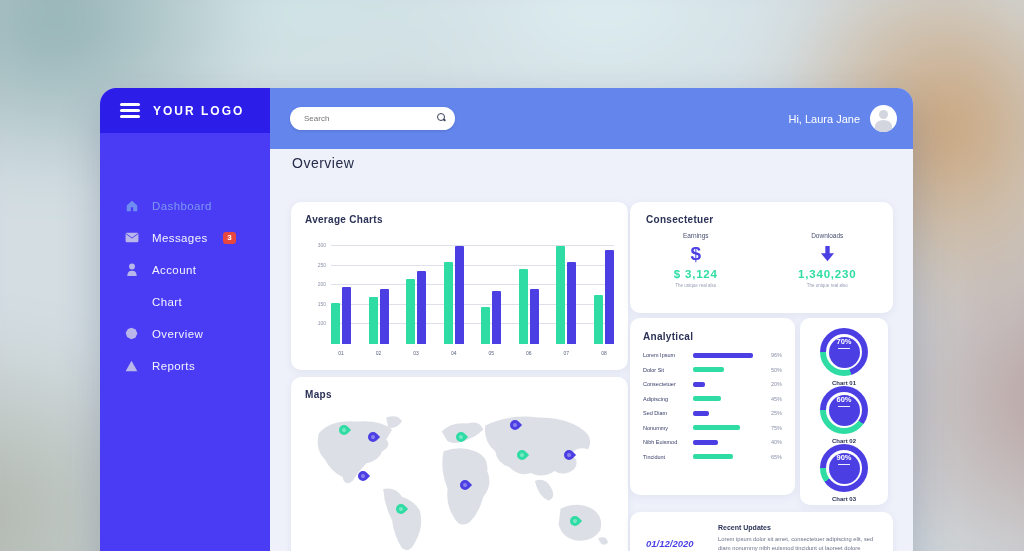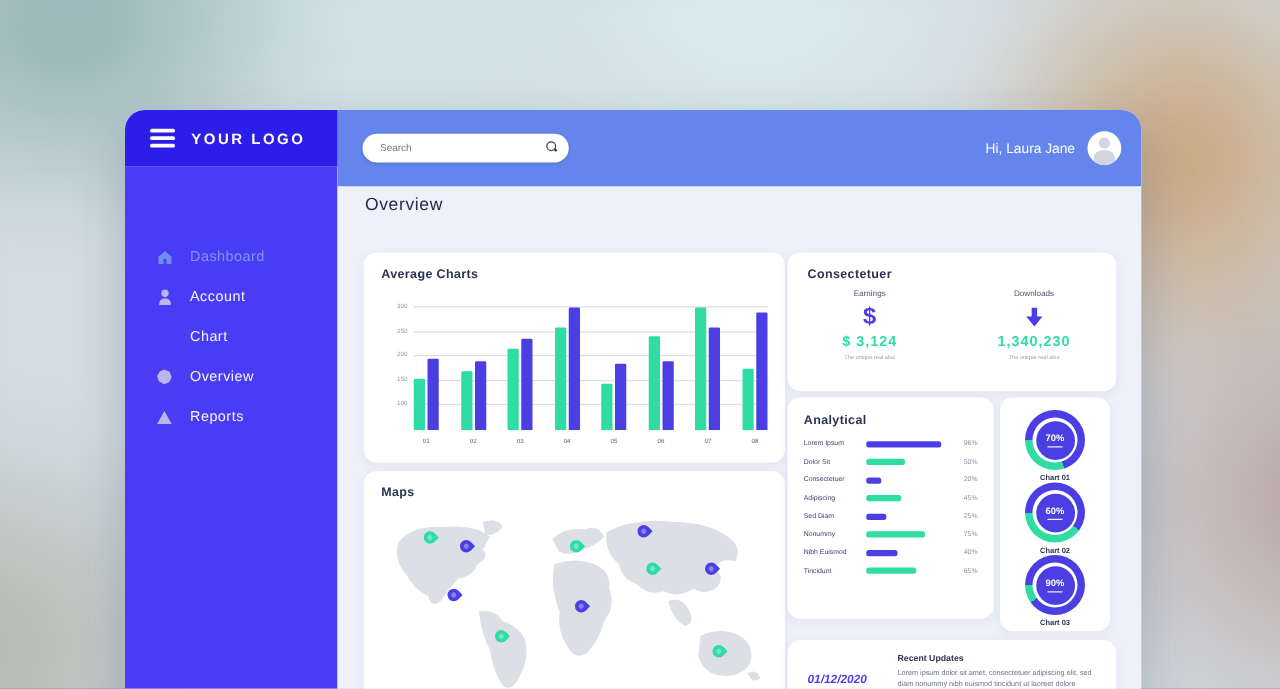--- a/index.html
+++ b/index.html
@@ -101,21 +101,21 @@
   .ana-bar { position:absolute; left:0; top:0; height:5px; border-radius:2px; }
   .ana-val { margin-left:auto; font-size:5.5px; color:#8a90a8; }
 
   
   .card-donuts { left:530px; top:185px; width:88px; height:187px; padding:10px 0; display:flex;
                  flex-direction:column; align-items:center; justify-content:space-around; }
   .donut { display:flex; flex-direction:column; align-items:center; }
   .ring { position:relative; width:48px; height:48px; border-radius:50%; }
   .ring-hole { position:absolute; inset:6px; background:#fff; border-radius:50%; }
   .core { position:absolute; inset:8.5px; background:#4b3fe4; border-radius:50%;
-          display:flex; flex-direction:column; align-items:center; justify-content:center; }
+          display:flex; flex-direction:column; align-items:center; }
   .core-val { color:#fff; font-size:7.5px; font-weight:700; }
   .core-bar { width:12px; height:1px; background:rgba(255,255,255,.9); margin-top:2px; }
   .donut-label { margin-top:4px; font-size:6px; font-weight:700; color:#2b3256; }
 
   
   .card-recent { left:360px; top:379px; width:263px; height:100px; padding:14px 16px; }
   .recent-date { position:absolute; left:16px; top:26px; font-size:9.5px; font-weight:700; font-style:italic; color:#4b3fe4; }
   .recent-body-wrap { position:absolute; left:88px; top:12px; width:160px; }
   .recent-title { font-size:7px; font-weight:700; color:#2b3256; margin-bottom:4px; }
   .recent-text { font-size:5.8px; line-height:1.5; color:#6d7389; }
@@ -150,20 +150,30 @@
 
     <div class="sidebar">
       <div class="nav" id="nav">
           <div class="nav-item active">
             <span class="nicon">
               <svg width="14" height="14" viewBox="0 0 24 24">
                 <path fill="#6f8df0" d="M3 11 L12 3 L21 11 V21 H14 V14 H10 V21 H3 Z"></path>
               </svg>
             </span>
             <span class="nlabel">Dashboard</span>
+          </div>
+          <div class="nav-item">
+            <span class="nicon">
+              <svg width="14" height="11" viewBox="0 0 24 18">
+                <rect x="1" y="1" width="22" height="16" rx="2" fill="#b9b6ea"></rect>
+                <path d="M1 2 L12 10 L23 2" stroke="#4a3cf4" stroke-width="1.6" fill="none"></path>
+              </svg>
+            </span>
+            <span class="nlabel">Messages</span>
+            <span class="badge">3</span>
           </div>
           <div class="nav-item">
             <span class="nicon">
               <svg width="12" height="13" viewBox="0 0 20 22">
                 <circle cx="10" cy="6" r="5" fill="#b9b6ea"></circle>
                 <path d="M2 22 Q2 13 10 13 Q18 13 18 22 Z" fill="#b9b6ea"></path>
               </svg>
             </span>
             <span class="nlabel">Account</span>
           </div>

